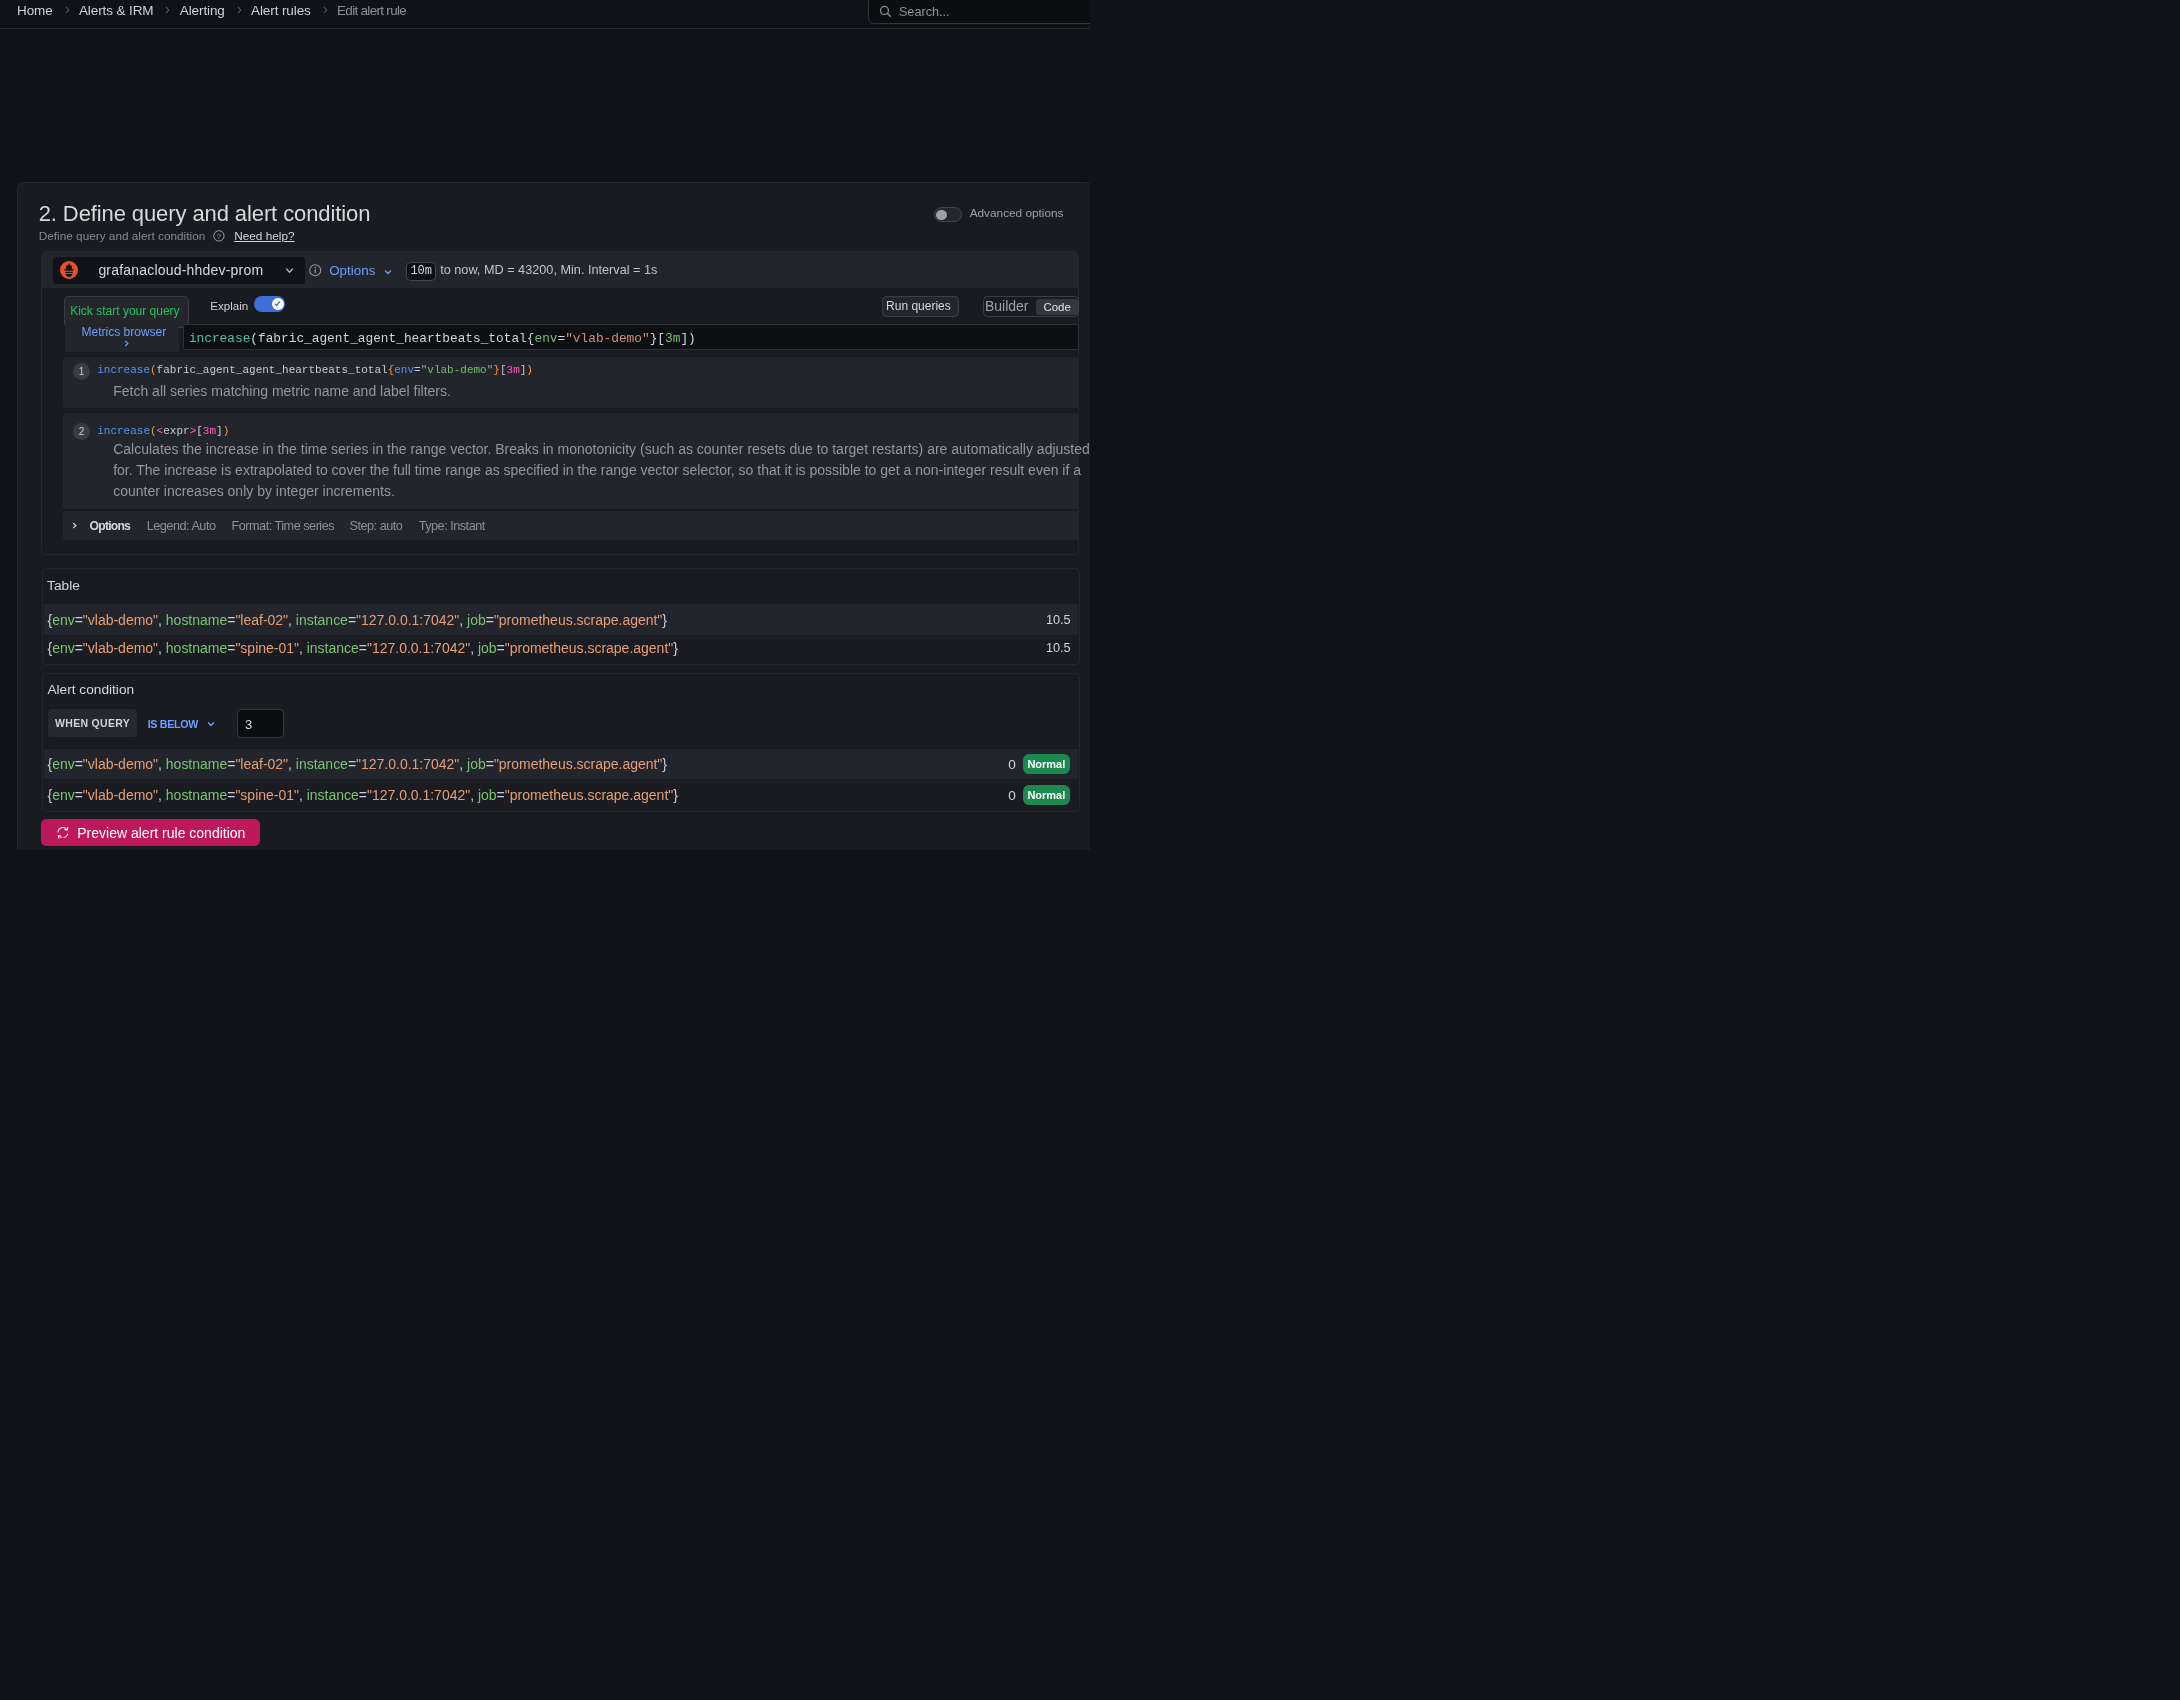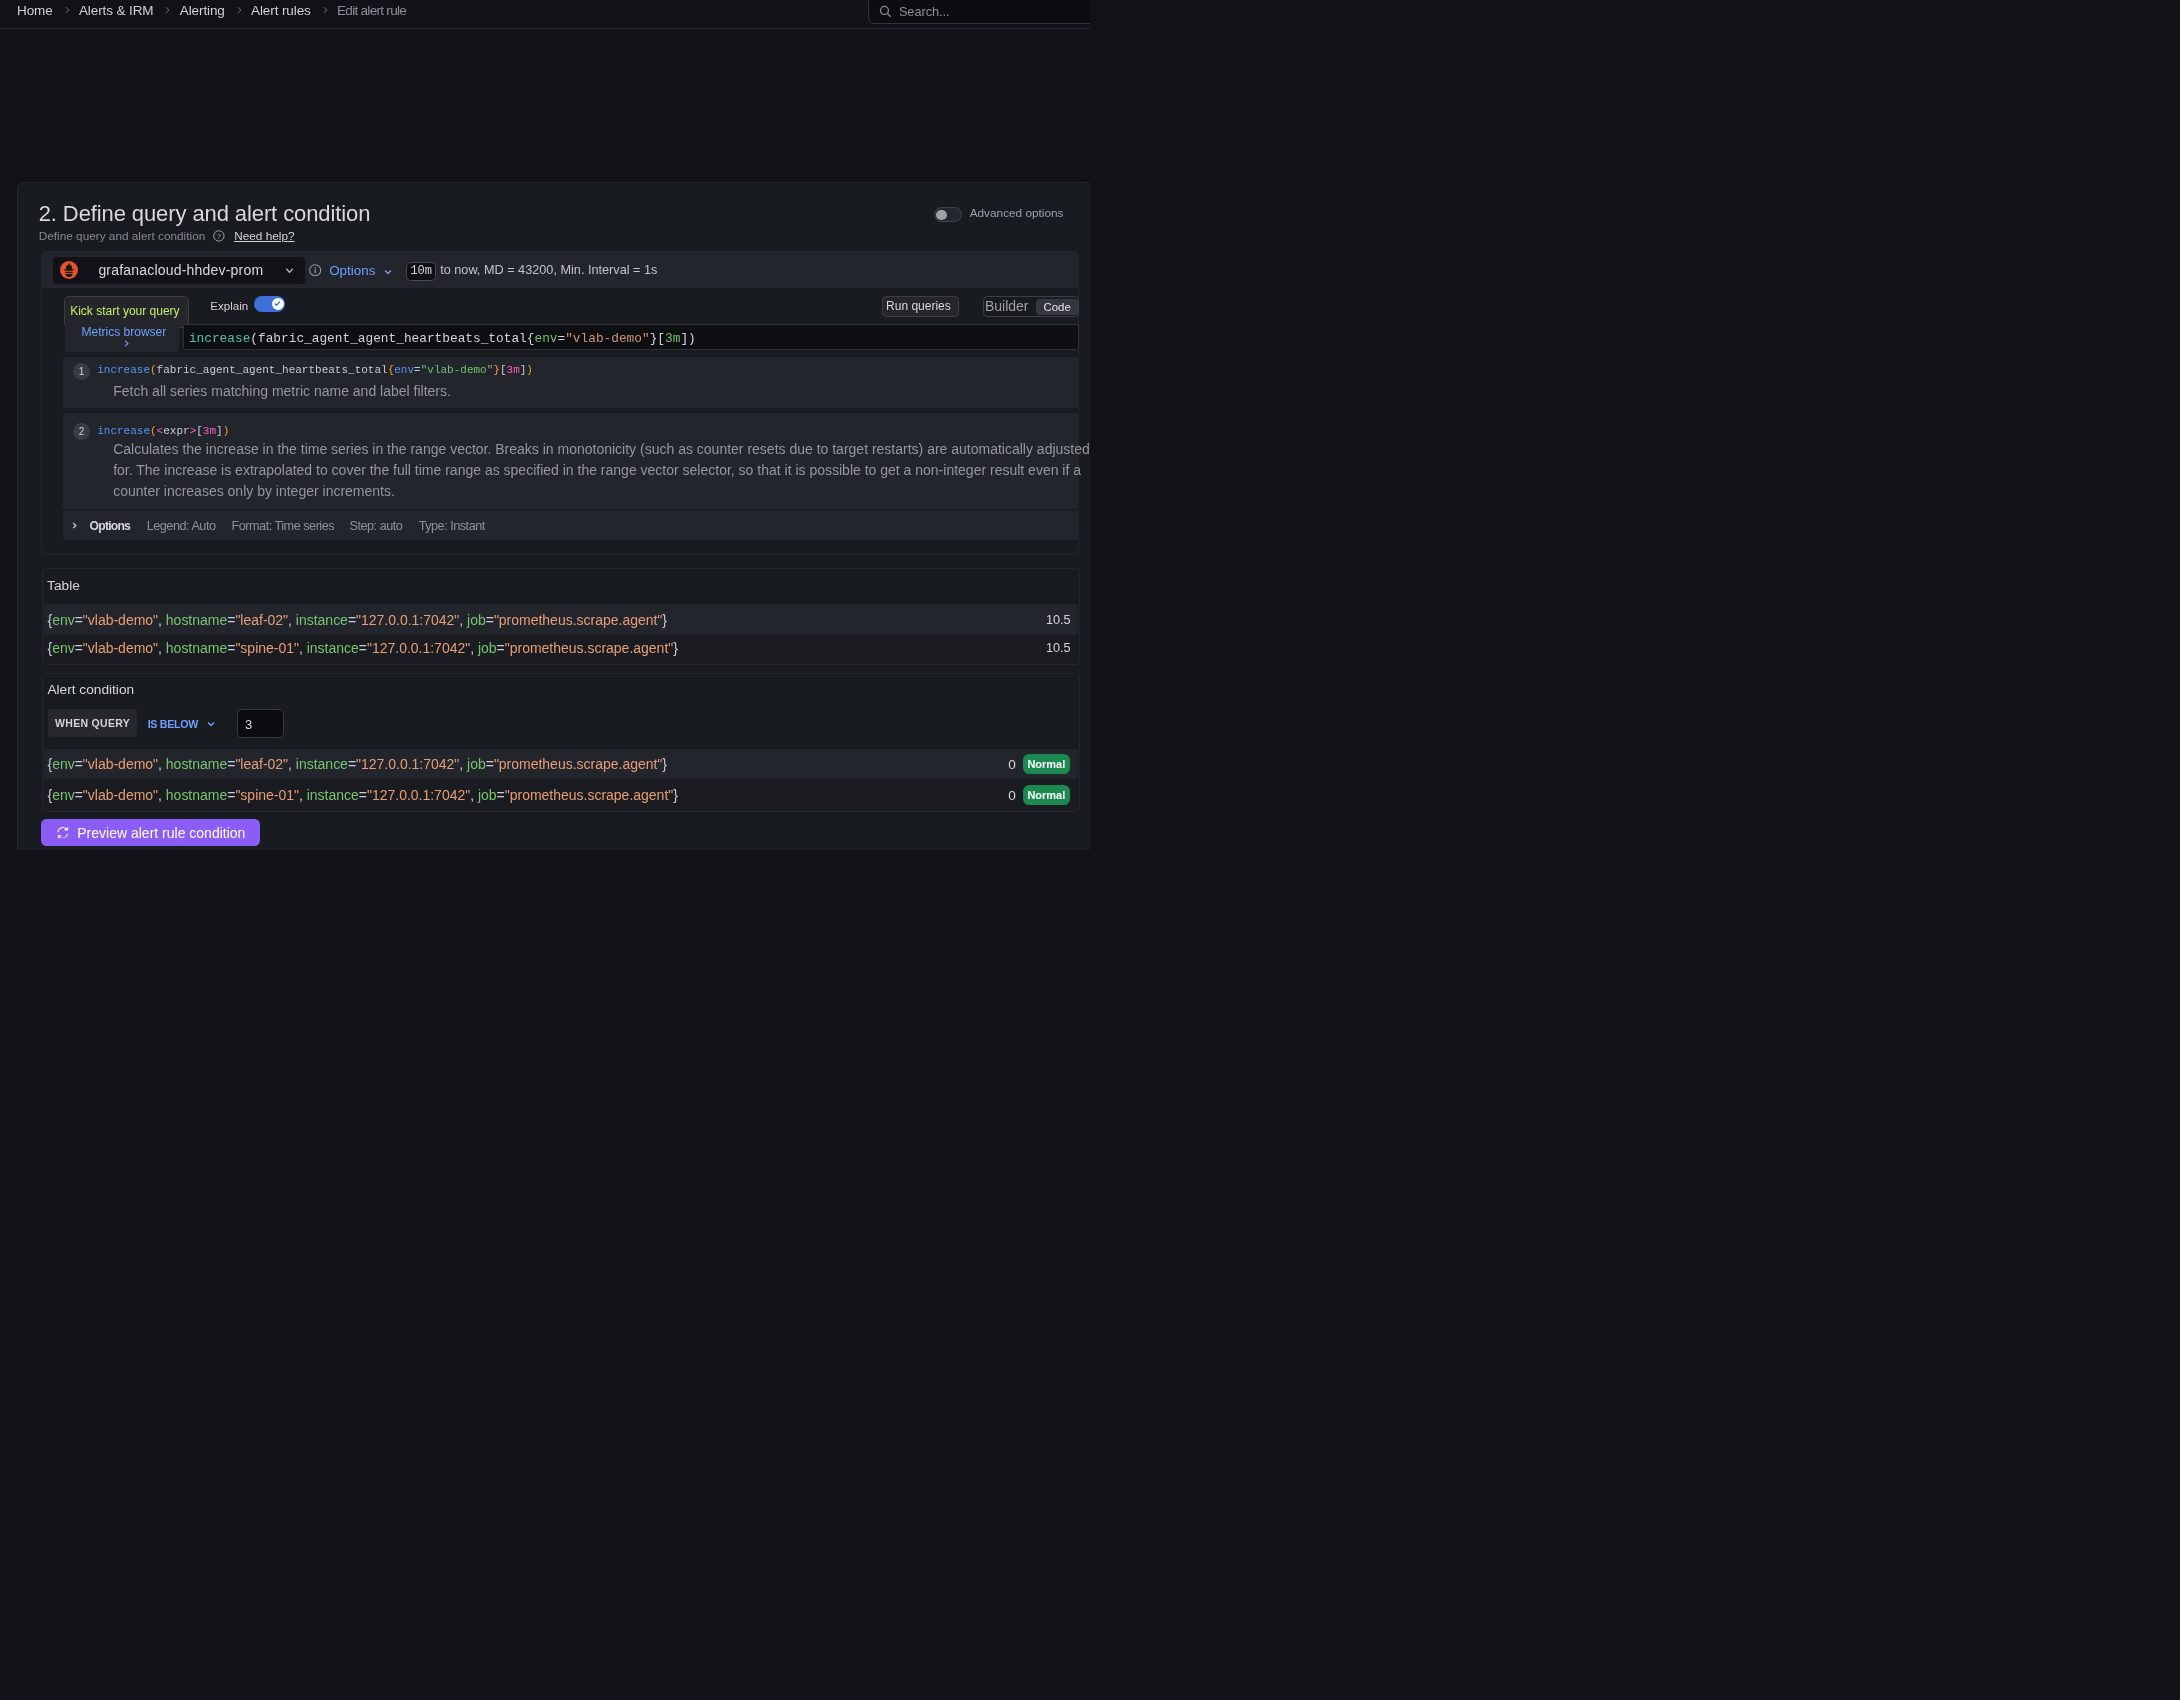--- a/index.html
+++ b/index.html
@@ -82,21 +82,21 @@
           <rect x="6.3" y="6" width="1.4" height="4.4" fill="#959aa4"></rect>
           <rect x="6.3" y="3.4" width="1.4" height="1.5" fill="#959aa4"></rect>
         </svg>
     <div class="abs" style="left:287px;top:11px;font-size:13.4px;color:#6e9fff;">Options</div>
     <svg class="abs" style="left:341px;top:15px;" width="10" height="10" viewBox="0 0 12 12">
           <path d="M2.5 4.2 L6 7.8 L9.5 4.2" fill="none" stroke="#6e9fff" stroke-width="1.6"></path>
         </svg>
     <div class="abs mono" style="left:364px;top:10px;width:30px;height:18.5px;border:0.9px solid #46484e;border-radius:4.5px;background:#0e0f13;color:#d5d6dd;font-size:12px;text-align:center;line-height:16.7px;">10m</div>
     <div class="abs" style="left:398px;top:11.3px;font-size:12.7px;color:#c2c3ca;">to now, MD = 43200, Min. Interval = 1s</div>
 
-    <div class="abs" style="left:22px;top:44px;width:125px;height:32px;background:#24262c;border:0.9px solid #3a3d45;border-radius:5px;font-size:12px;color:#bef264;display:flex;align-items:center;justify-content:center;padding-bottom:1.8px;padding-right:3.6px;">Kick start your query</div>
+    <div class="abs" style="left:22px;top:44px;width:125px;height:32px;background:#24262c;border:0.9px solid #3a3d45;border-radius:5px;font-size:12px;color:#22c55e;display:flex;align-items:center;justify-content:center;padding-bottom:1.8px;padding-right:3.6px;">Kick start your query</div>
     <div class="abs" style="left:168px;top:47px;font-size:11.6px;color:#d0d1d6;">Explain</div>
     <div class="abs" style="left:212px;top:44px;width:31px;height:15.6px;background:#3d71d9;border-radius:8.1px;">
       <div class="abs" style="left:17.4px;top:1.6px;width:12.3px;height:12.3px;border-radius:50%;background:#fff;display:flex;align-items:center;justify-content:center;">
         <svg width="8.6" height="8.6" viewBox="0 0 10 10">
               <path d="M2 5.4 L4.1 7.3 L8.1 2.9" fill="none" stroke="#3d71d9" stroke-width="1.5"></path>
             </svg>
       </div>
     </div>
     <div class="abs" style="left:840px;top:44px;width:77px;height:21px;background:#24262c;border:0.9px solid #3c3f46;border-radius:4.5px;font-size:12px;color:#d7d8dd;display:flex;align-items:center;justify-content:center;padding-bottom:1.8px;padding-right:4.5px;">Run queries</div>
     <div class="abs" style="left:941px;top:44px;width:96px;height:21.3px;border:0.9px solid #3c3f46;border-radius:4.5px;">
@@ -166,21 +166,21 @@
       <span style="position:absolute;right:62px;font-size:13.6px;color:#d4d5da;">0</span>
       <span style="position:absolute;right:8px;width:47px;height:20px;background:#1c8a50;border-radius:6.3px;font-size:11px;font-weight:700;color:#fff;display:flex;align-items:center;justify-content:center;">Normal</span>
     </div>
     <div class="abs row-labels" style="left:0.9px;right:0.9px;top:105px;height:32px;background:#1a1c21;display:flex;align-items:center;">
       <span style="margin-left:3.9px;"><span class="lp">{</span><span class="lk">env</span><span class="lp">=</span><span class="lv">"vlab-demo"</span><span class="lp">, </span><span class="lk">hostname</span><span class="lp">=</span><span class="lv">"spine-01"</span><span class="lp">, </span><span class="lk">instance</span><span class="lp">=</span><span class="lv">"127.0.0.1:7042"</span><span class="lp">, </span><span class="lk">job</span><span class="lp">=</span><span class="lv">"prometheus.scrape.agent"</span><span class="lp">}</span></span>
       <span style="position:absolute;right:62px;font-size:13.6px;color:#d4d5da;">0</span>
       <span style="position:absolute;right:8px;width:47px;height:20px;background:#1c8a50;border-radius:6.3px;font-size:11px;font-weight:700;color:#fff;display:flex;align-items:center;justify-content:center;">Normal</span>
     </div>
   </div>
 
-  <div class="abs" style="left:23px;top:636px;width:219px;height:27px;background:#8b5cf6;border-radius:5.4px;display:flex;align-items:center;color:#fff;">
+  <div class="abs" style="left:23px;top:636px;width:219px;height:27px;background:#be185d;border-radius:5.4px;display:flex;align-items:center;color:#fff;">
     <svg style="margin-left:15px;" width="13" height="13" viewBox="0 0 24 24">
           <path fill="#fff" d="M21.5 14.1a1 1 0 0 0-1.2.8 8.3 8.3 0 0 1-14.2 4l2.6.6a1 1 0 1 0 .4-2l-4.8-1a1 1 0 0 0-.9.3 1 1 0 0 0-.2 1l1 4.7a1 1 0 0 0 1 .8h.2a1 1 0 0 0 .8-1.2l-.5-2.4A10.3 10.3 0 0 0 22.3 15.3a1 1 0 0 0-.8-1.2ZM4.6 11a8.2 8.2 0 0 1 14.1-4.9l-2.5-.5a1 1 0 0 0-.4 2l4.7 1h.2a1 1 0 0 0 .6-.2 1 1 0 0 0 .4-.6l1-4.8a1 1 0 0 0-2-.4l-.5 2.5A10.3 10.3 0 0 0 2.7 10.7a1 1 0 0 0 .8 1.1h.2a1 1 0 0 0 .9-.8Z"></path>
         </svg>
     <span style="margin-left:8.6px;font-size:14px;">Preview alert rule condition</span>
   </div>
 </div>
 
 </div>
 
 

